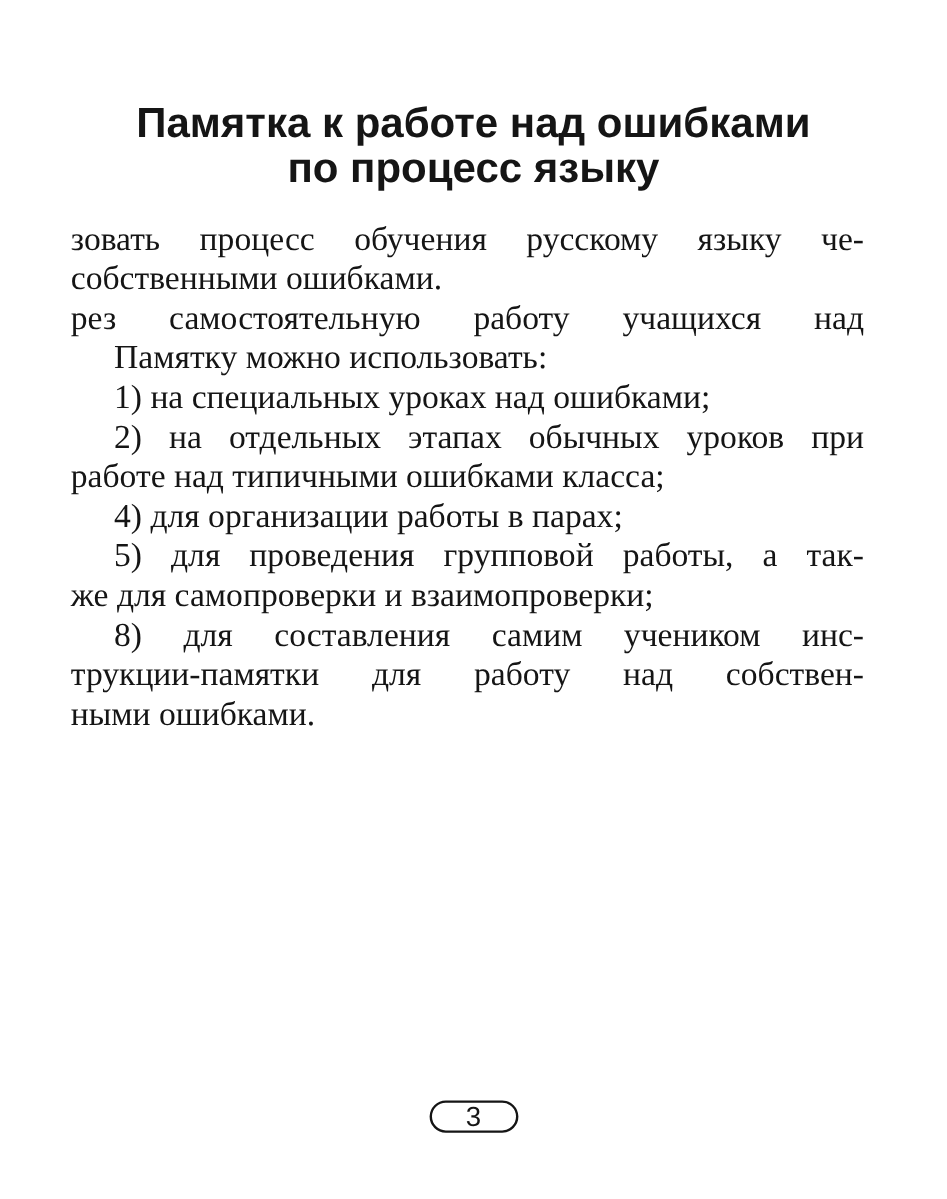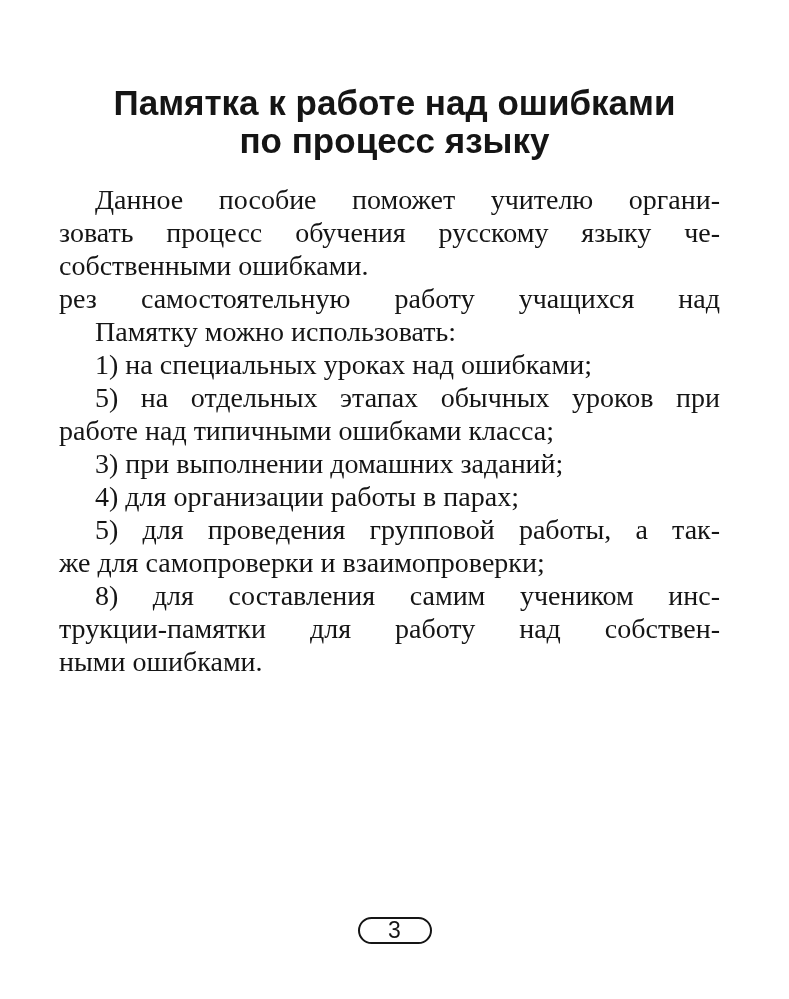--- a/index.html
+++ b/index.html
@@ -75,29 +75,27 @@
 <body>
 
 <div class="page">
 
   <h1 class="title">
     <span class="tl">Памятка к работе над ошибками</span>
     <span class="tl">по процесс языку</span>
   </h1>
 
   <div class="body-text">
-    <div class="ln ind just">Данное пособие поможет учителю органи-</div>
     <div class="ln just">зовать процесс обучения русскому языку че-</div>
     <div class="ln">собственными ошибками.</div>
     <div class="ln just">рез самостоятельную работу учащихся над</div>
     <div class="ln ind">Памятку можно использовать:</div>
     <div class="ln ind">1) на специальных уроках над ошибками;</div>
-    <div class="ln ind just">5) на отдельных этапах обычных уроков при</div>
+    <div class="ln ind just">2) на отдельных этапах обычных уроков при</div>
     <div class="ln">работе над типичными ошибками класса;</div>
-    <div class="ln ind">3) при выполнении домашних заданий;</div>
     <div class="ln ind">4) для организации работы в парах;</div>
     <div class="ln ind just">5) для проведения групповой работы, а так-</div>
     <div class="ln">же для самопроверки и взаимопроверки;</div>
     <div class="ln ind just">8) для составления самим учеником инс-</div>
     <div class="ln just">трукции-памятки для работу над собствен-</div>
     <div class="ln">ными ошибками.</div>
   </div>
 
   <div class="pagenum">
     <span>3</span>

